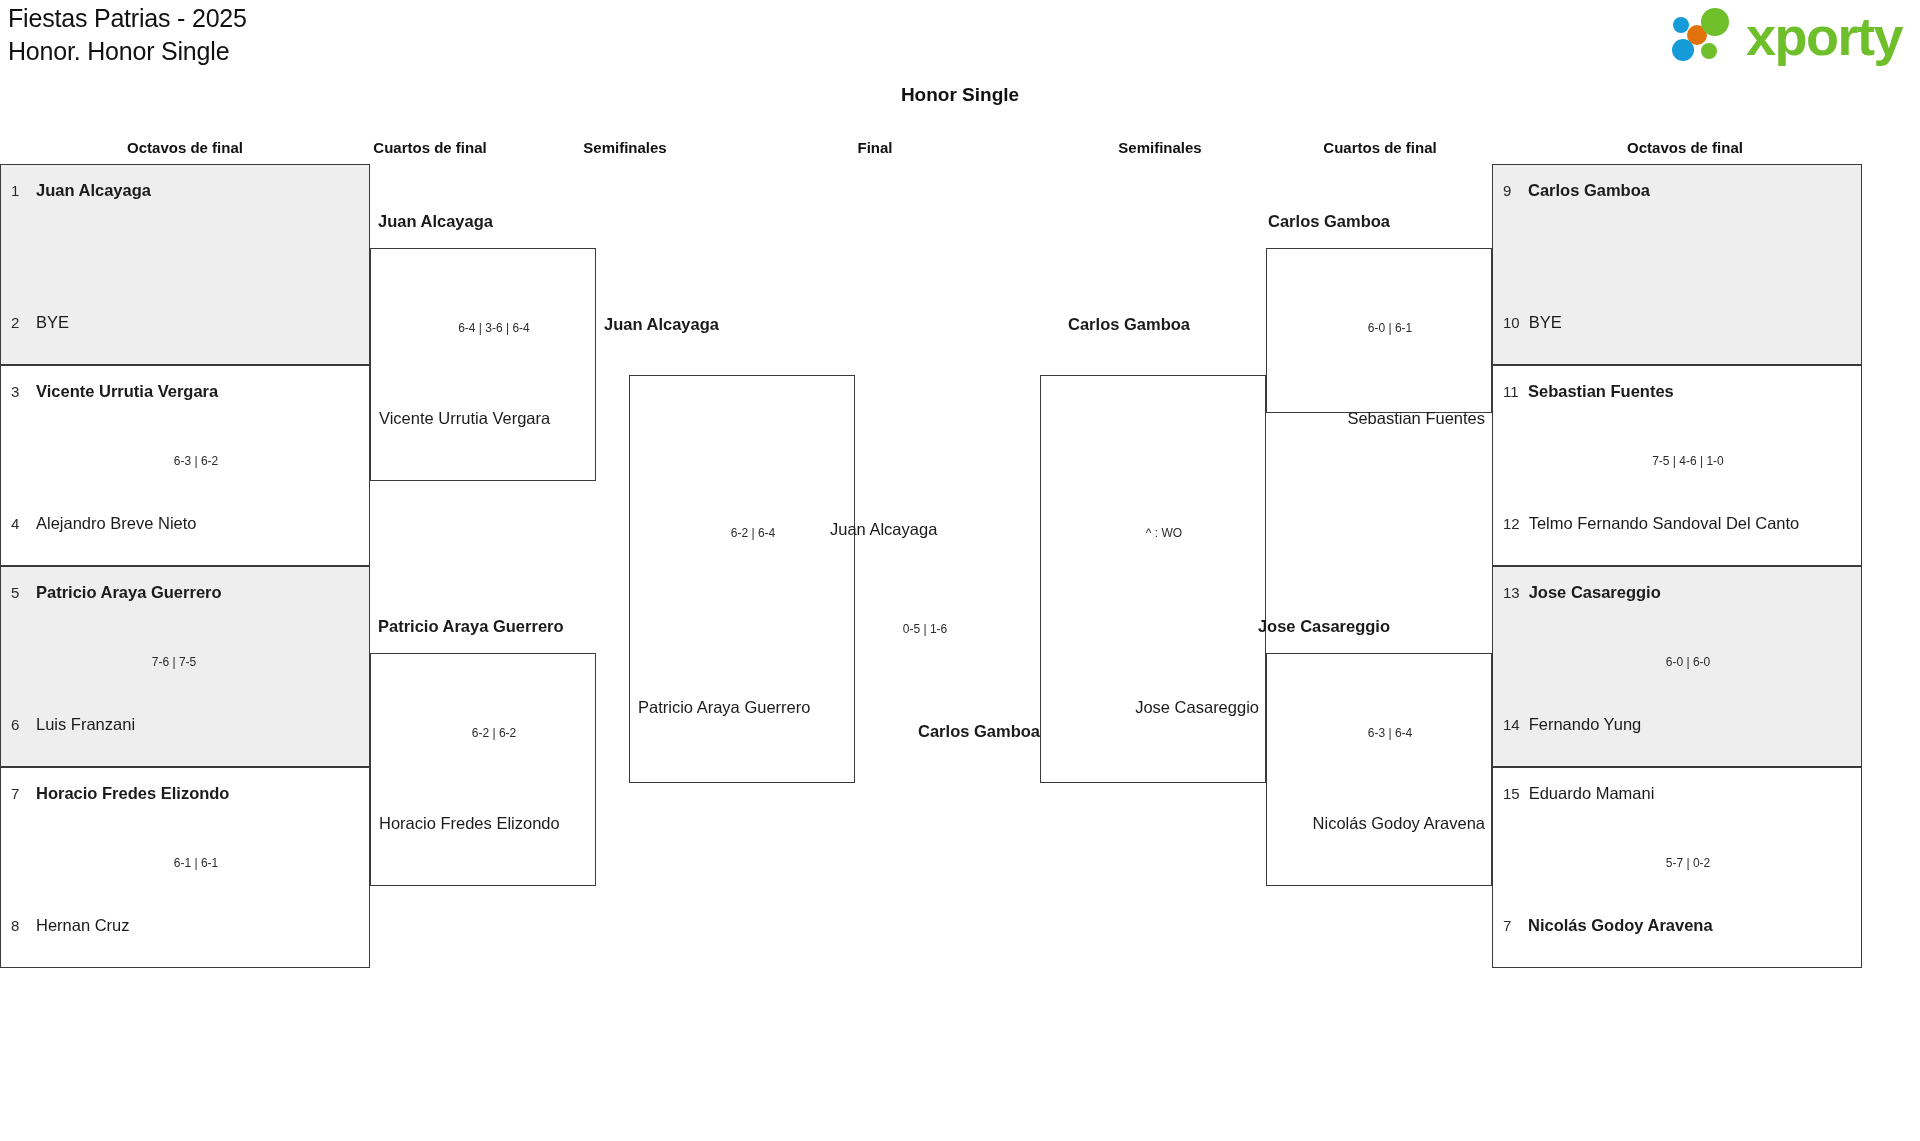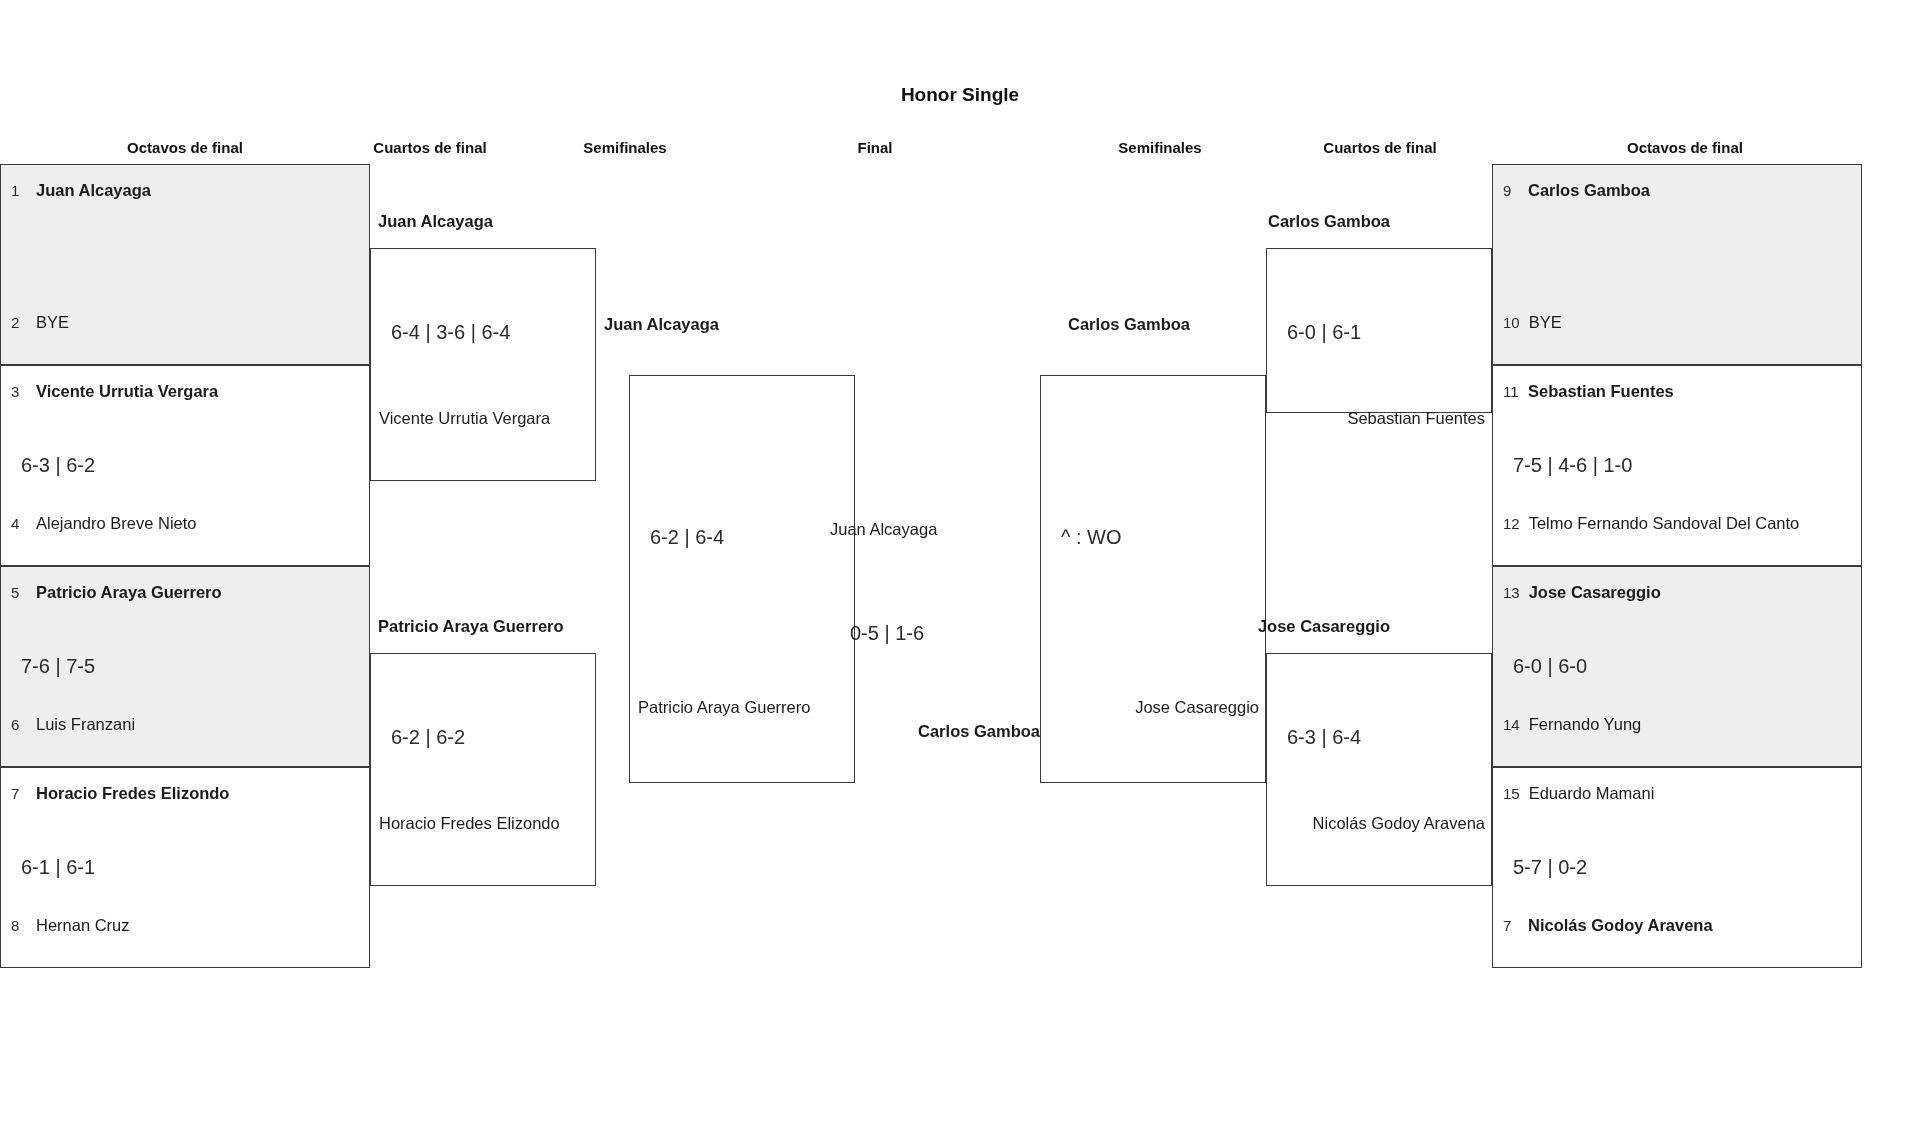--- a/index.html
+++ b/index.html
@@ -80,43 +80,55 @@
     white-space: nowrap;
     font-size: 16.5px;
   }
   .p-line.right { left: 10px; }
   .seed { font-size: 15px; color: #2a2a2a; font-weight: 400; min-width: 16px; text-align: left; }
   .pname { font-size: 16.5px; color: #1b1b1b; }
   .pname.win { font-weight: 700; }
 
   .score {
     position: absolute;
-    font-size: 20px;
+    font-size: 12px;
     color: #2b2b2b;
     white-space: nowrap;
-    text-align: left;
+    text-align: center;
     padding-left: 20px;
   }
 
   
   .flab {
     position: absolute;
     font-size: 16.5px;
     color: #1b1b1b;
     white-space: nowrap;
   }
   .flab.win { font-weight: 700; }
   .flab.r   { text-align: right; }
 </style>
 </head>
 <body>
 
 <div class="page">
 
-
+  <div class="tourney-title">Fiestas Patrias - 2025
+Honor. Honor Single</div>
+
+  <div class="brand">
+    <svg class="brand-dots" viewBox="0 0 70 56">
+      <circle cx="11" cy="17" r="8" fill="#159CD8"></circle>
+      <circle cx="27" cy="27" r="10" fill="#E2720C"></circle>
+      <circle cx="45" cy="14" r="14" fill="#6FBF2B"></circle>
+      <circle cx="13" cy="42" r="11" fill="#159CD8"></circle>
+      <circle cx="39" cy="43" r="8" fill="#6FBF2B"></circle>
+    </svg>
+    <span class="brand-word">xporty</span>
+  </div>
 
   <div class="board-title">Honor Single</div>
 
   <div class="round-head" style="left:60px;  width:250px;">Octavos de final</div>
   <div class="round-head" style="left:305px; width:250px;">Cuartos de final</div>
   <div class="round-head" style="left:500px; width:250px;">Semifinales</div>
   <div class="round-head" style="left:810px; width:130px;">Final</div>
   <div class="round-head" style="left:1035px;width:250px;">Semifinales</div>
   <div class="round-head" style="left:1255px;width:250px;">Cuartos de final</div>
   <div class="round-head" style="left:1560px;width:250px;">Octavos de final</div>

